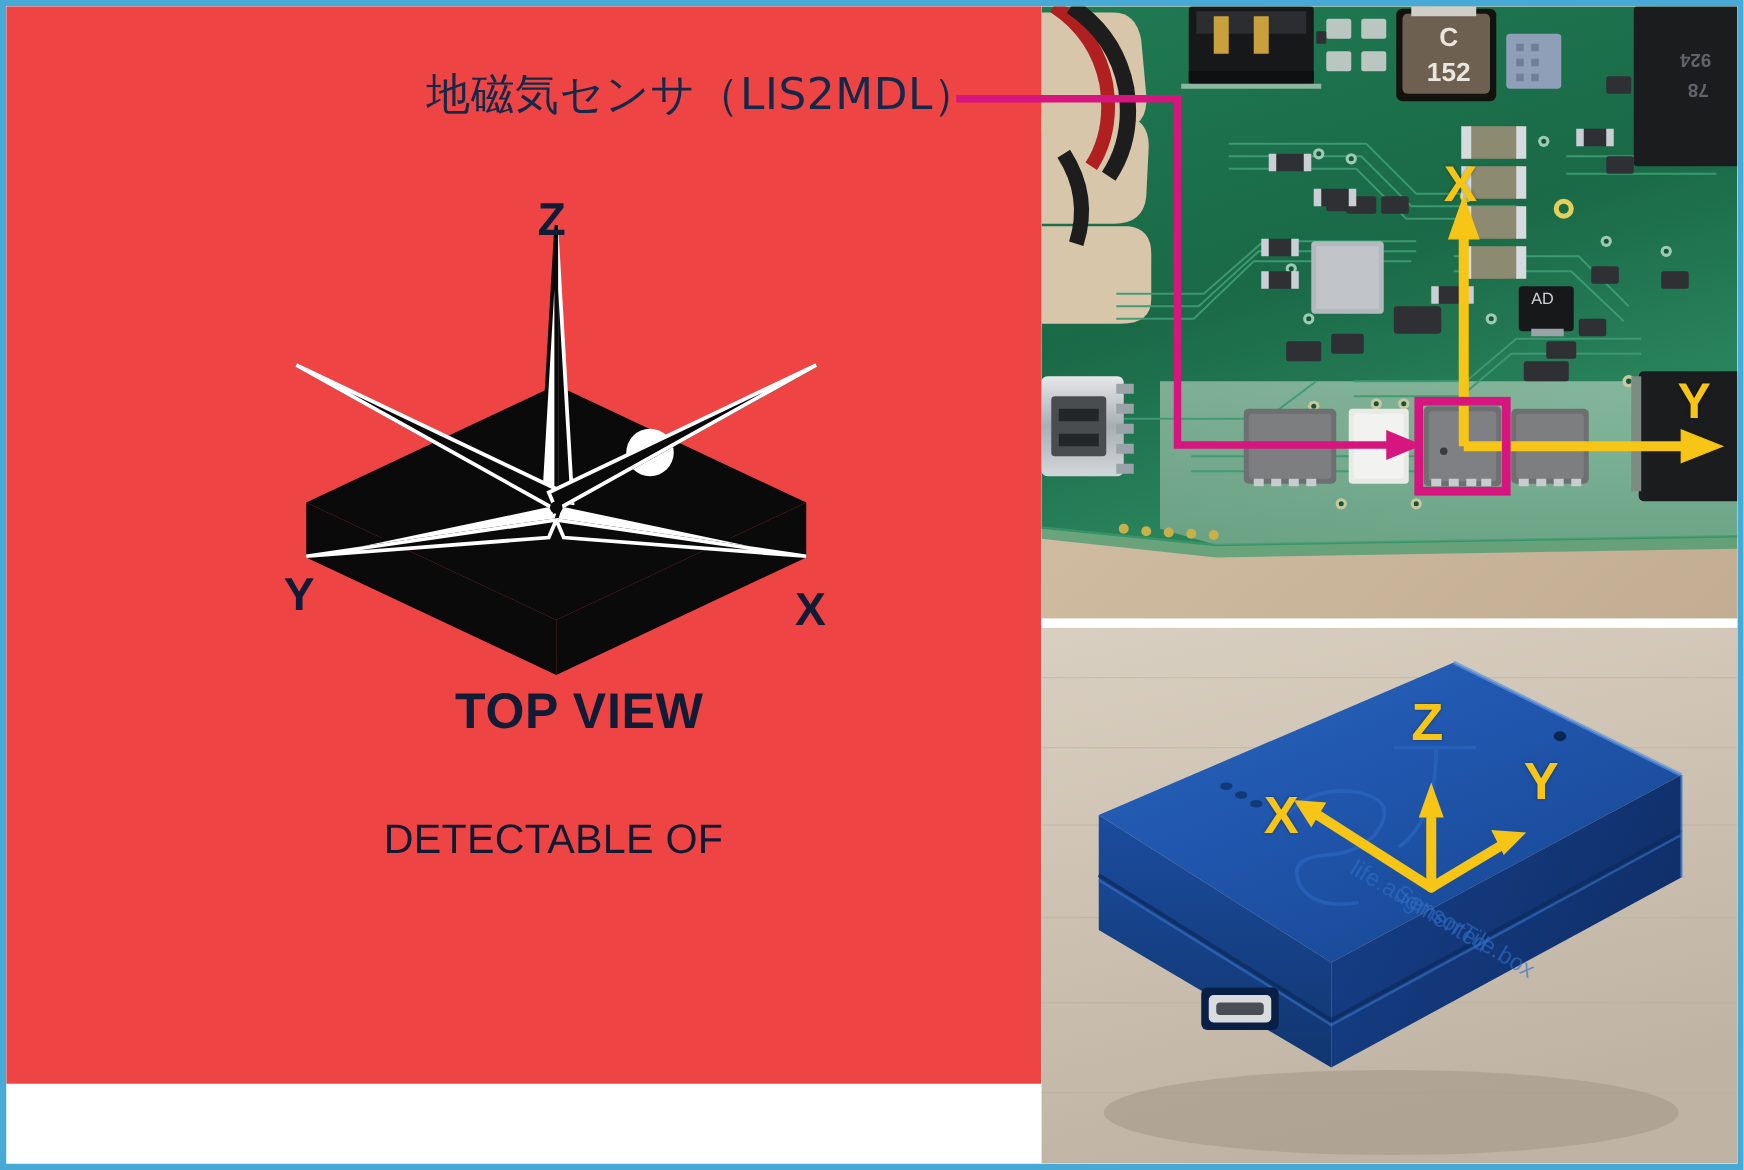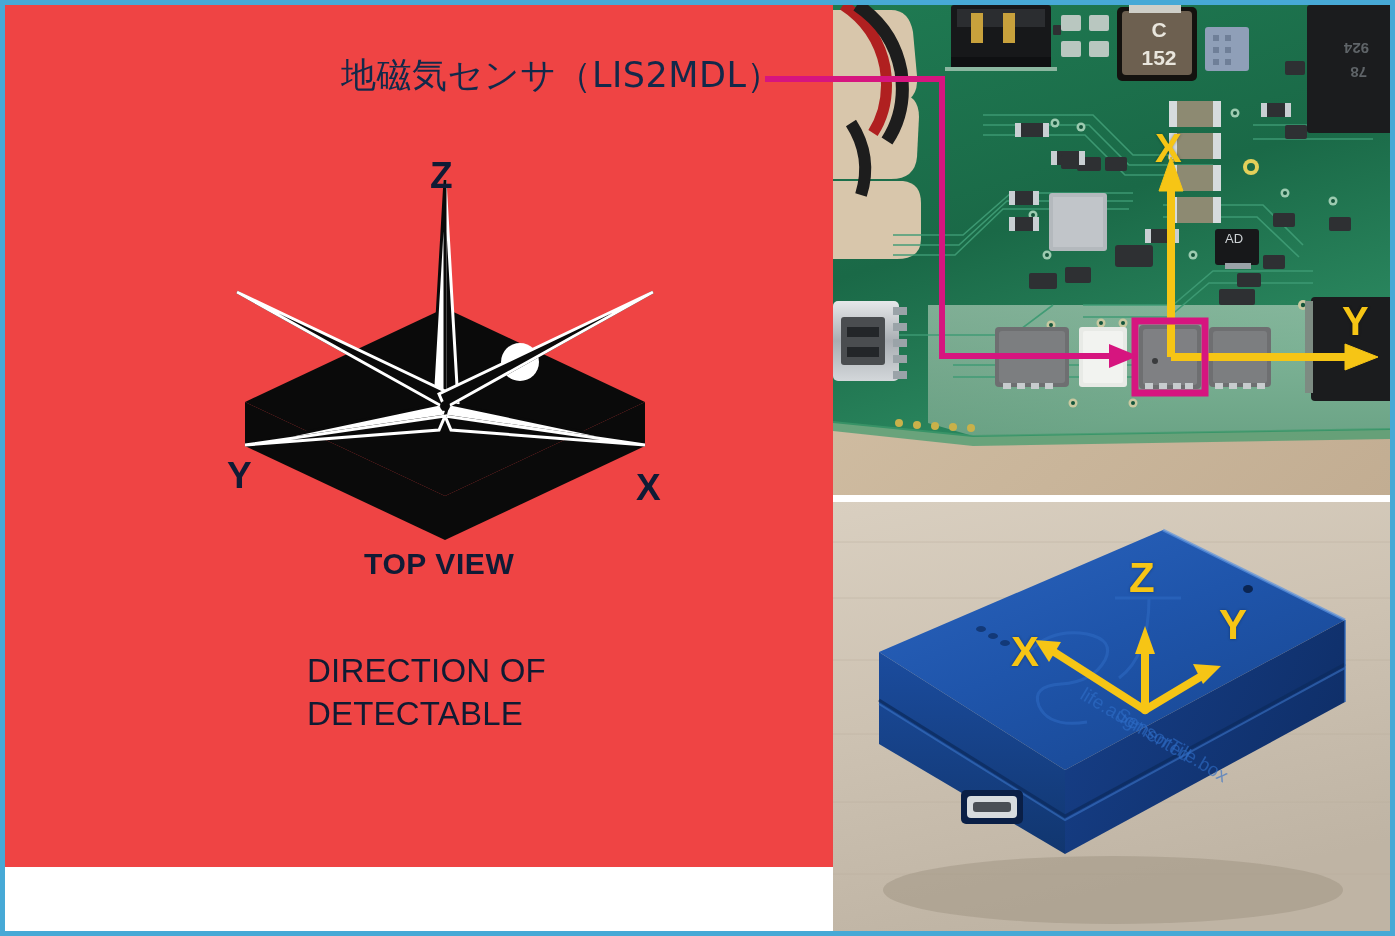--- a/index.html
+++ b/index.html
@@ -32,21 +32,21 @@
   .axis-letter{
     position:absolute;color:#101b35;font-weight:bold;
     font-family:"Liberation Sans","DejaVu Sans",sans-serif;
   }
   #letter-z{left:425px;top:150px;font-size:37px;}
   #letter-y{left:222px;top:450px;font-size:37px;}
   #letter-x{left:631px;top:462px;font-size:37px;}
 
   #top-view-label{
     position:absolute;left:359px;top:542px;
-    font-size:30px;font-weight:bold;letter-spacing:.6px;color:#101b35;
+    font-size:40px;font-weight:bold;letter-spacing:.6px;color:#101b35;
   }
 
   #detect-caption{
     position:absolute;left:302px;top:645px;
     font-size:33px;line-height:1.30;color:#0f1b33;
     letter-spacing:.2px;
   }
   #detect-caption div{white-space:nowrap;}
 
   
@@ -129,22 +129,21 @@
       </g>
     </svg>
 
     <span class="axis-letter" id="letter-z">Z</span>
     <span class="axis-letter" id="letter-y">Y</span>
     <span class="axis-letter" id="letter-x">X</span>
 
     <div id="top-view-label">TOP VIEW</div>
 
     <div id="detect-caption">
-      <div>DIRECTION OF</div>
-      <div>DETECTABLE</div>
+      <div>DETECTABLE OF</div>
     </div>
   </div>
 
   <div id="right-col">
 
     <div id="pcb-panel">
       <svg class="photo-svg" viewBox="0 0 557 490" preserveAspectRatio="none">
         <defs>
           <linearGradient id="deskg" x1="0" y1="0" x2="1" y2="1">
             <stop offset="0" stop-color="#d8c6ab"></stop>

